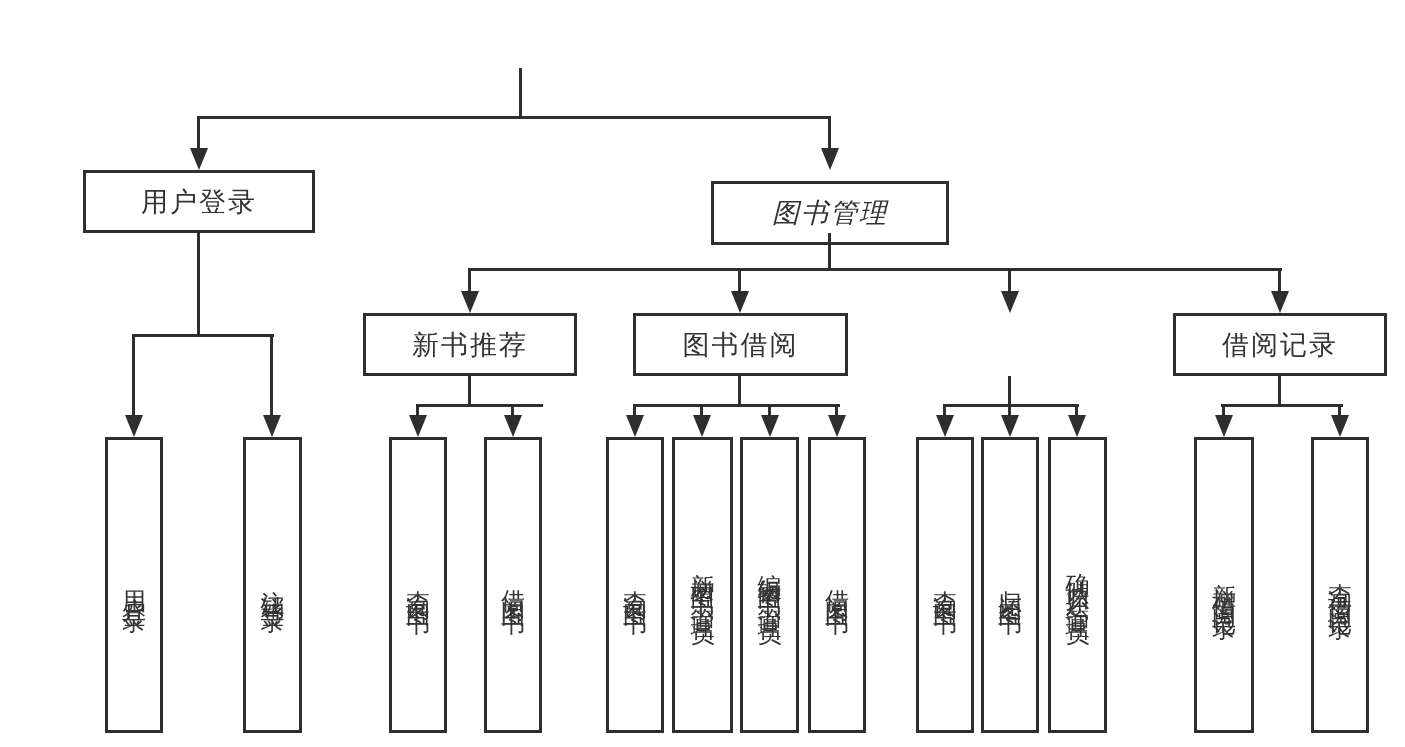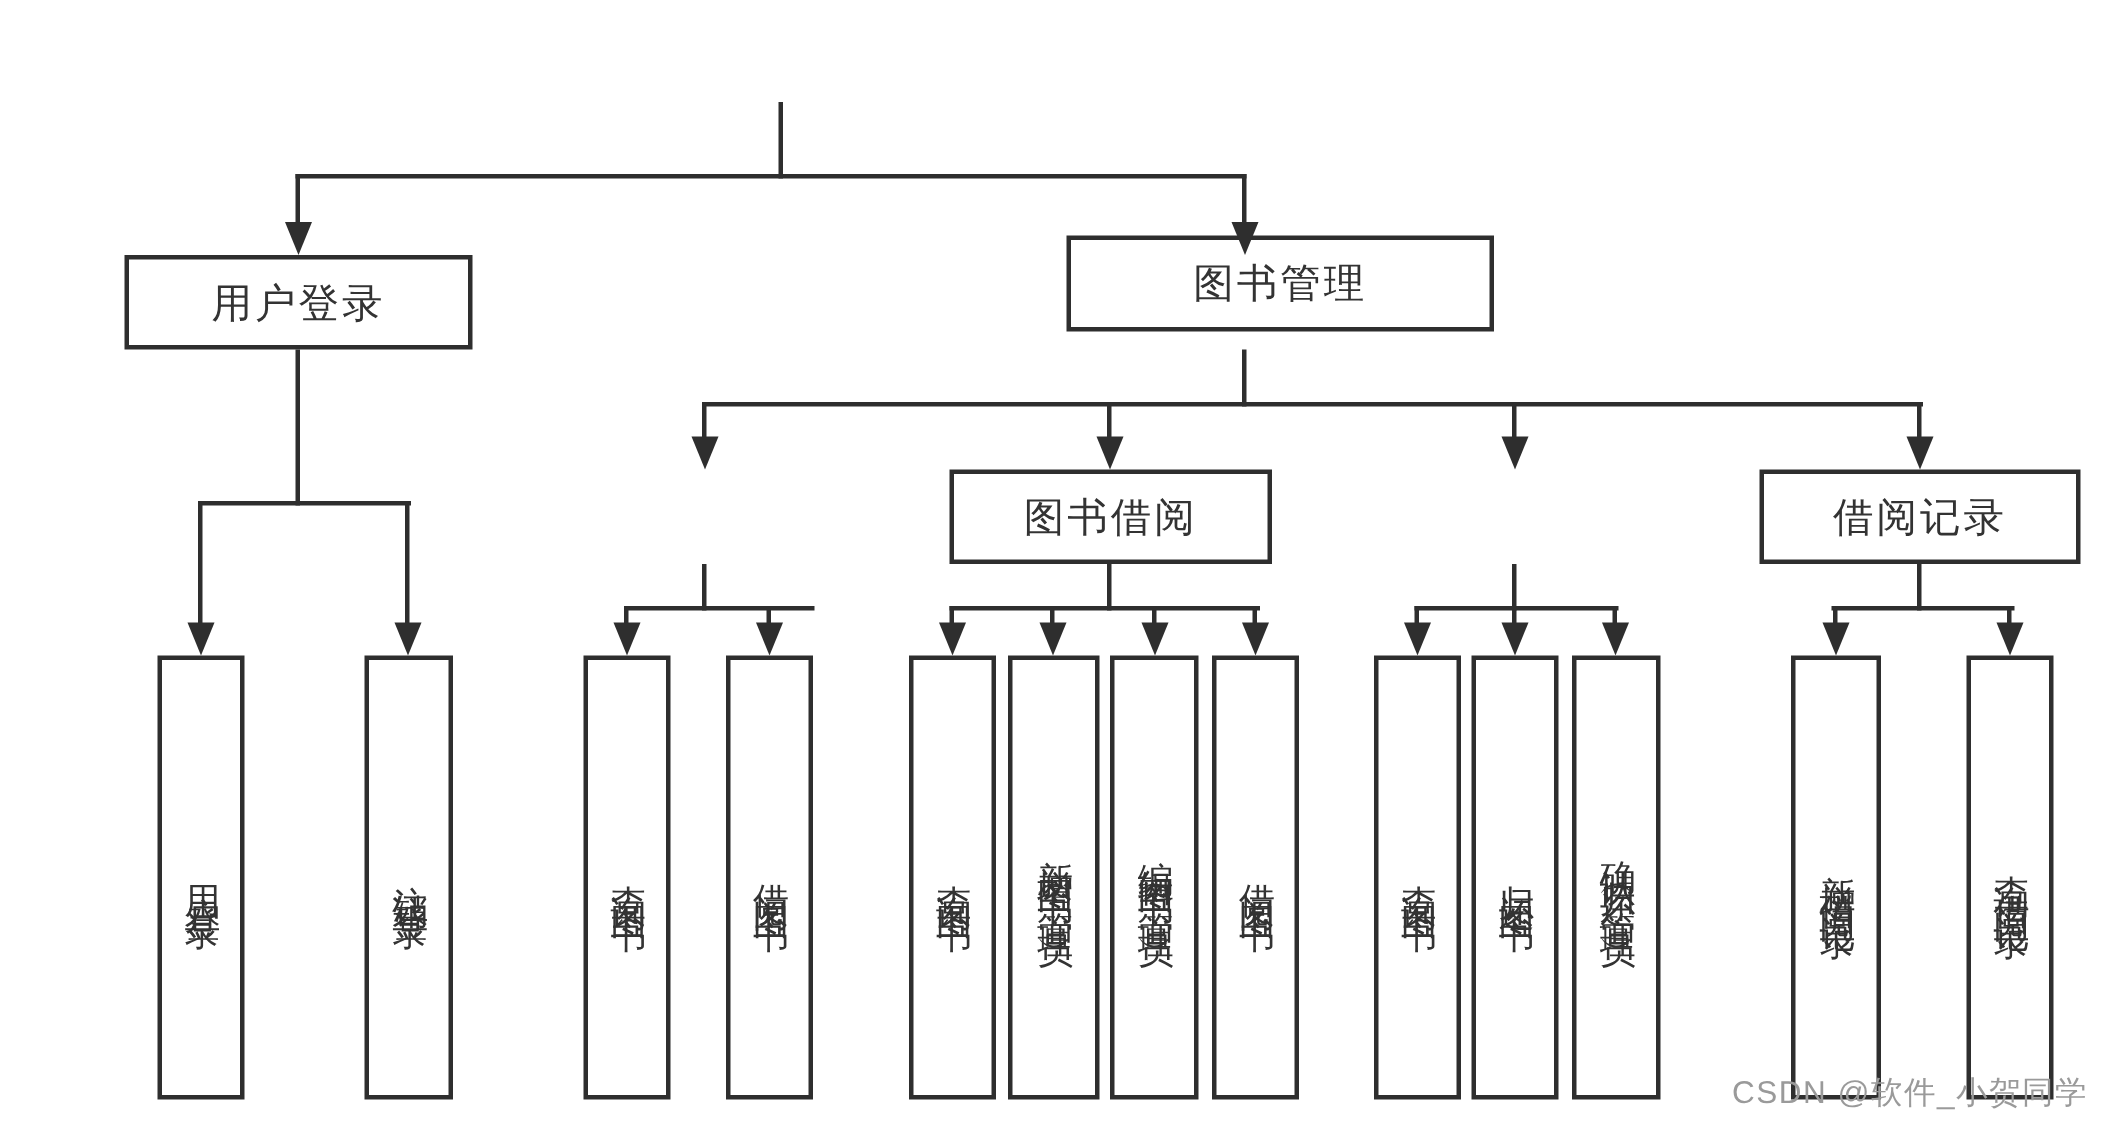--- a/index.html
+++ b/index.html
@@ -33,24 +33,27 @@
 </head>
 <body>
 
 <div class="stage">
 
 
   <div class="node" style="left:83px;top:170px;width:232px;height:63px;">
     <span>用户登录</span>
   </div>
 
-  <div class="node" style="left:711px;top:157px;width:285px;height:64px;">
+  <div class="node" style="left:711px;top:181px;width:238px;height:64px;font-style:italic;">
     <span>图书管理</span>
   </div>
 
+  <div class="node" style="left:363px;top:313px;width:214px;height:63px;">
+    <span>新书推荐</span>
+  </div>
 
   <div class="node" style="left:633px;top:313px;width:215px;height:63px;text-align:center;">
     <span>图书借阅</span>
   </div>
 
 
   <div class="node" style="left:1173px;top:313px;width:214px;height:63px;">
     <span>借阅记录</span>
   </div>
 
@@ -150,15 +153,14 @@
   <div class="ah" style="left:1001px;top:415px;"></div>
   <div class="ah" style="left:1068px;top:415px;"></div>
 
   <div class="lv" style="left:1278px;top:376px;height:31px;"></div>
   <div class="lh" style="left:1221px;top:404px;width:122px;"></div>
   <div class="lv" style="left:1222px;top:404px;height:12px;"></div>
   <div class="lv" style="left:1338px;top:404px;height:12px;"></div>
   <div class="ah" style="left:1215px;top:415px;"></div>
   <div class="ah" style="left:1331px;top:415px;"></div>
 
-  <div class="watermark">CSDN @软件_小贺同学</div>
 
 </div>
 
 </body></html>

